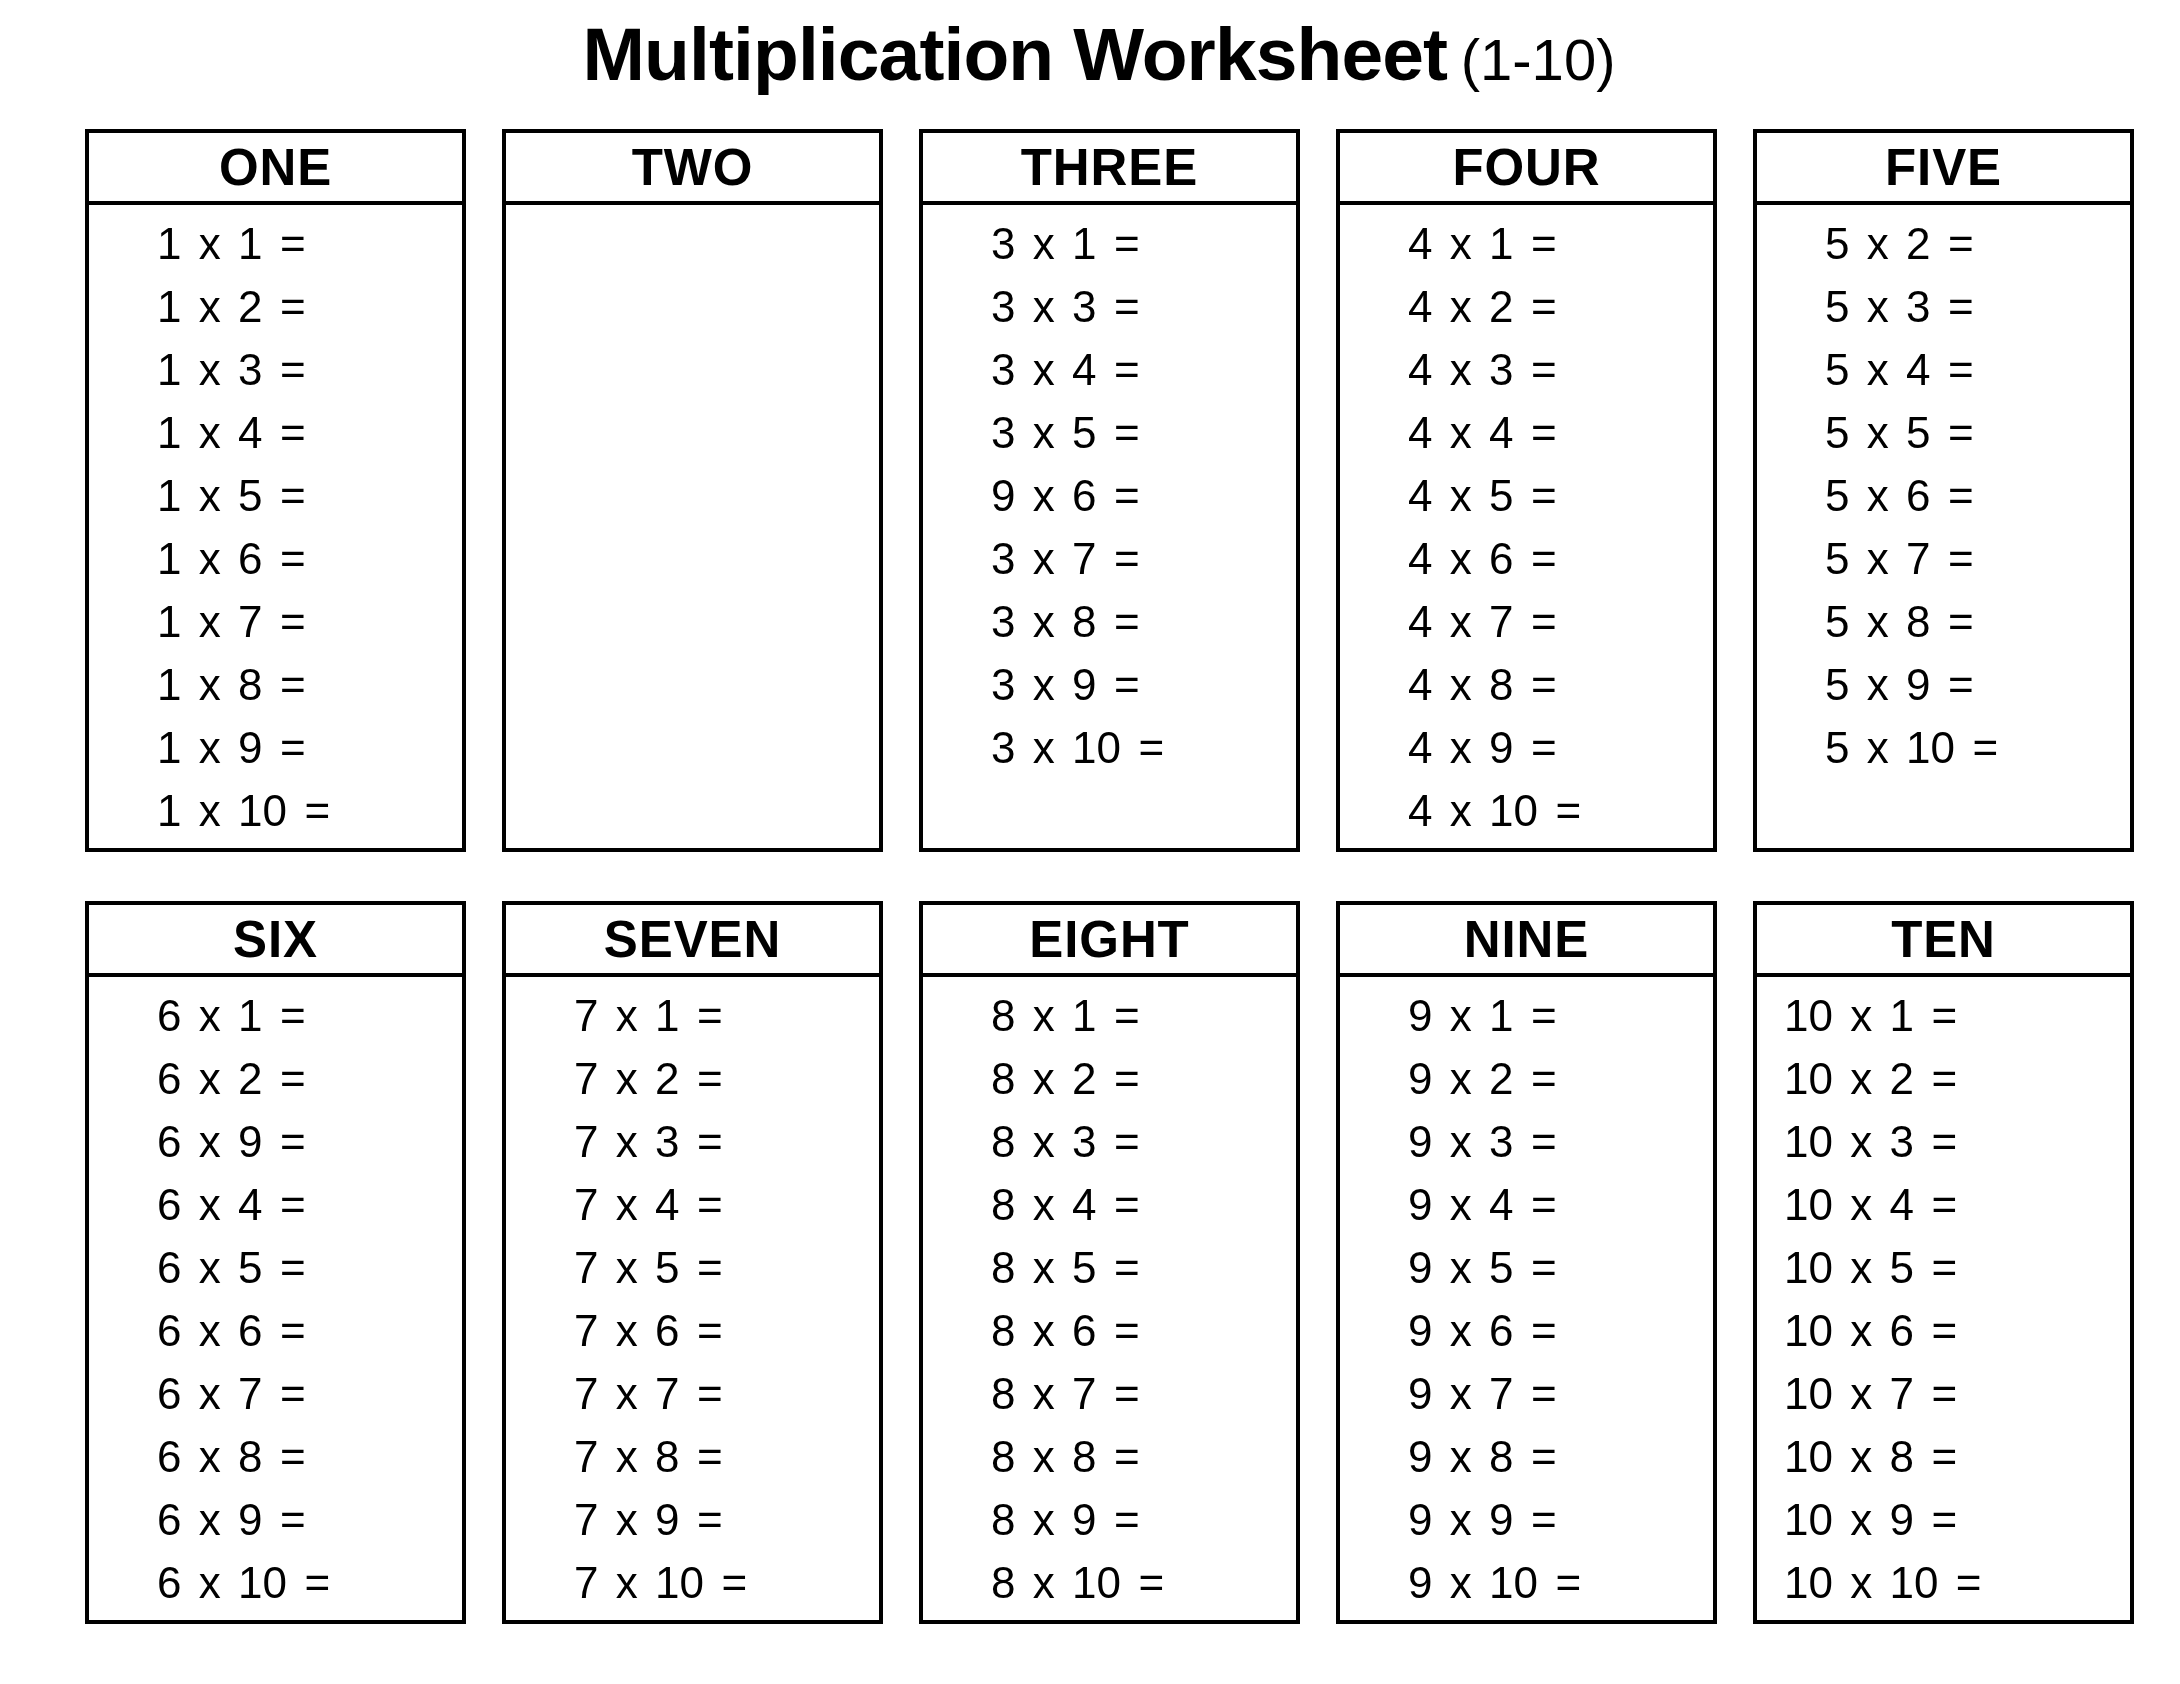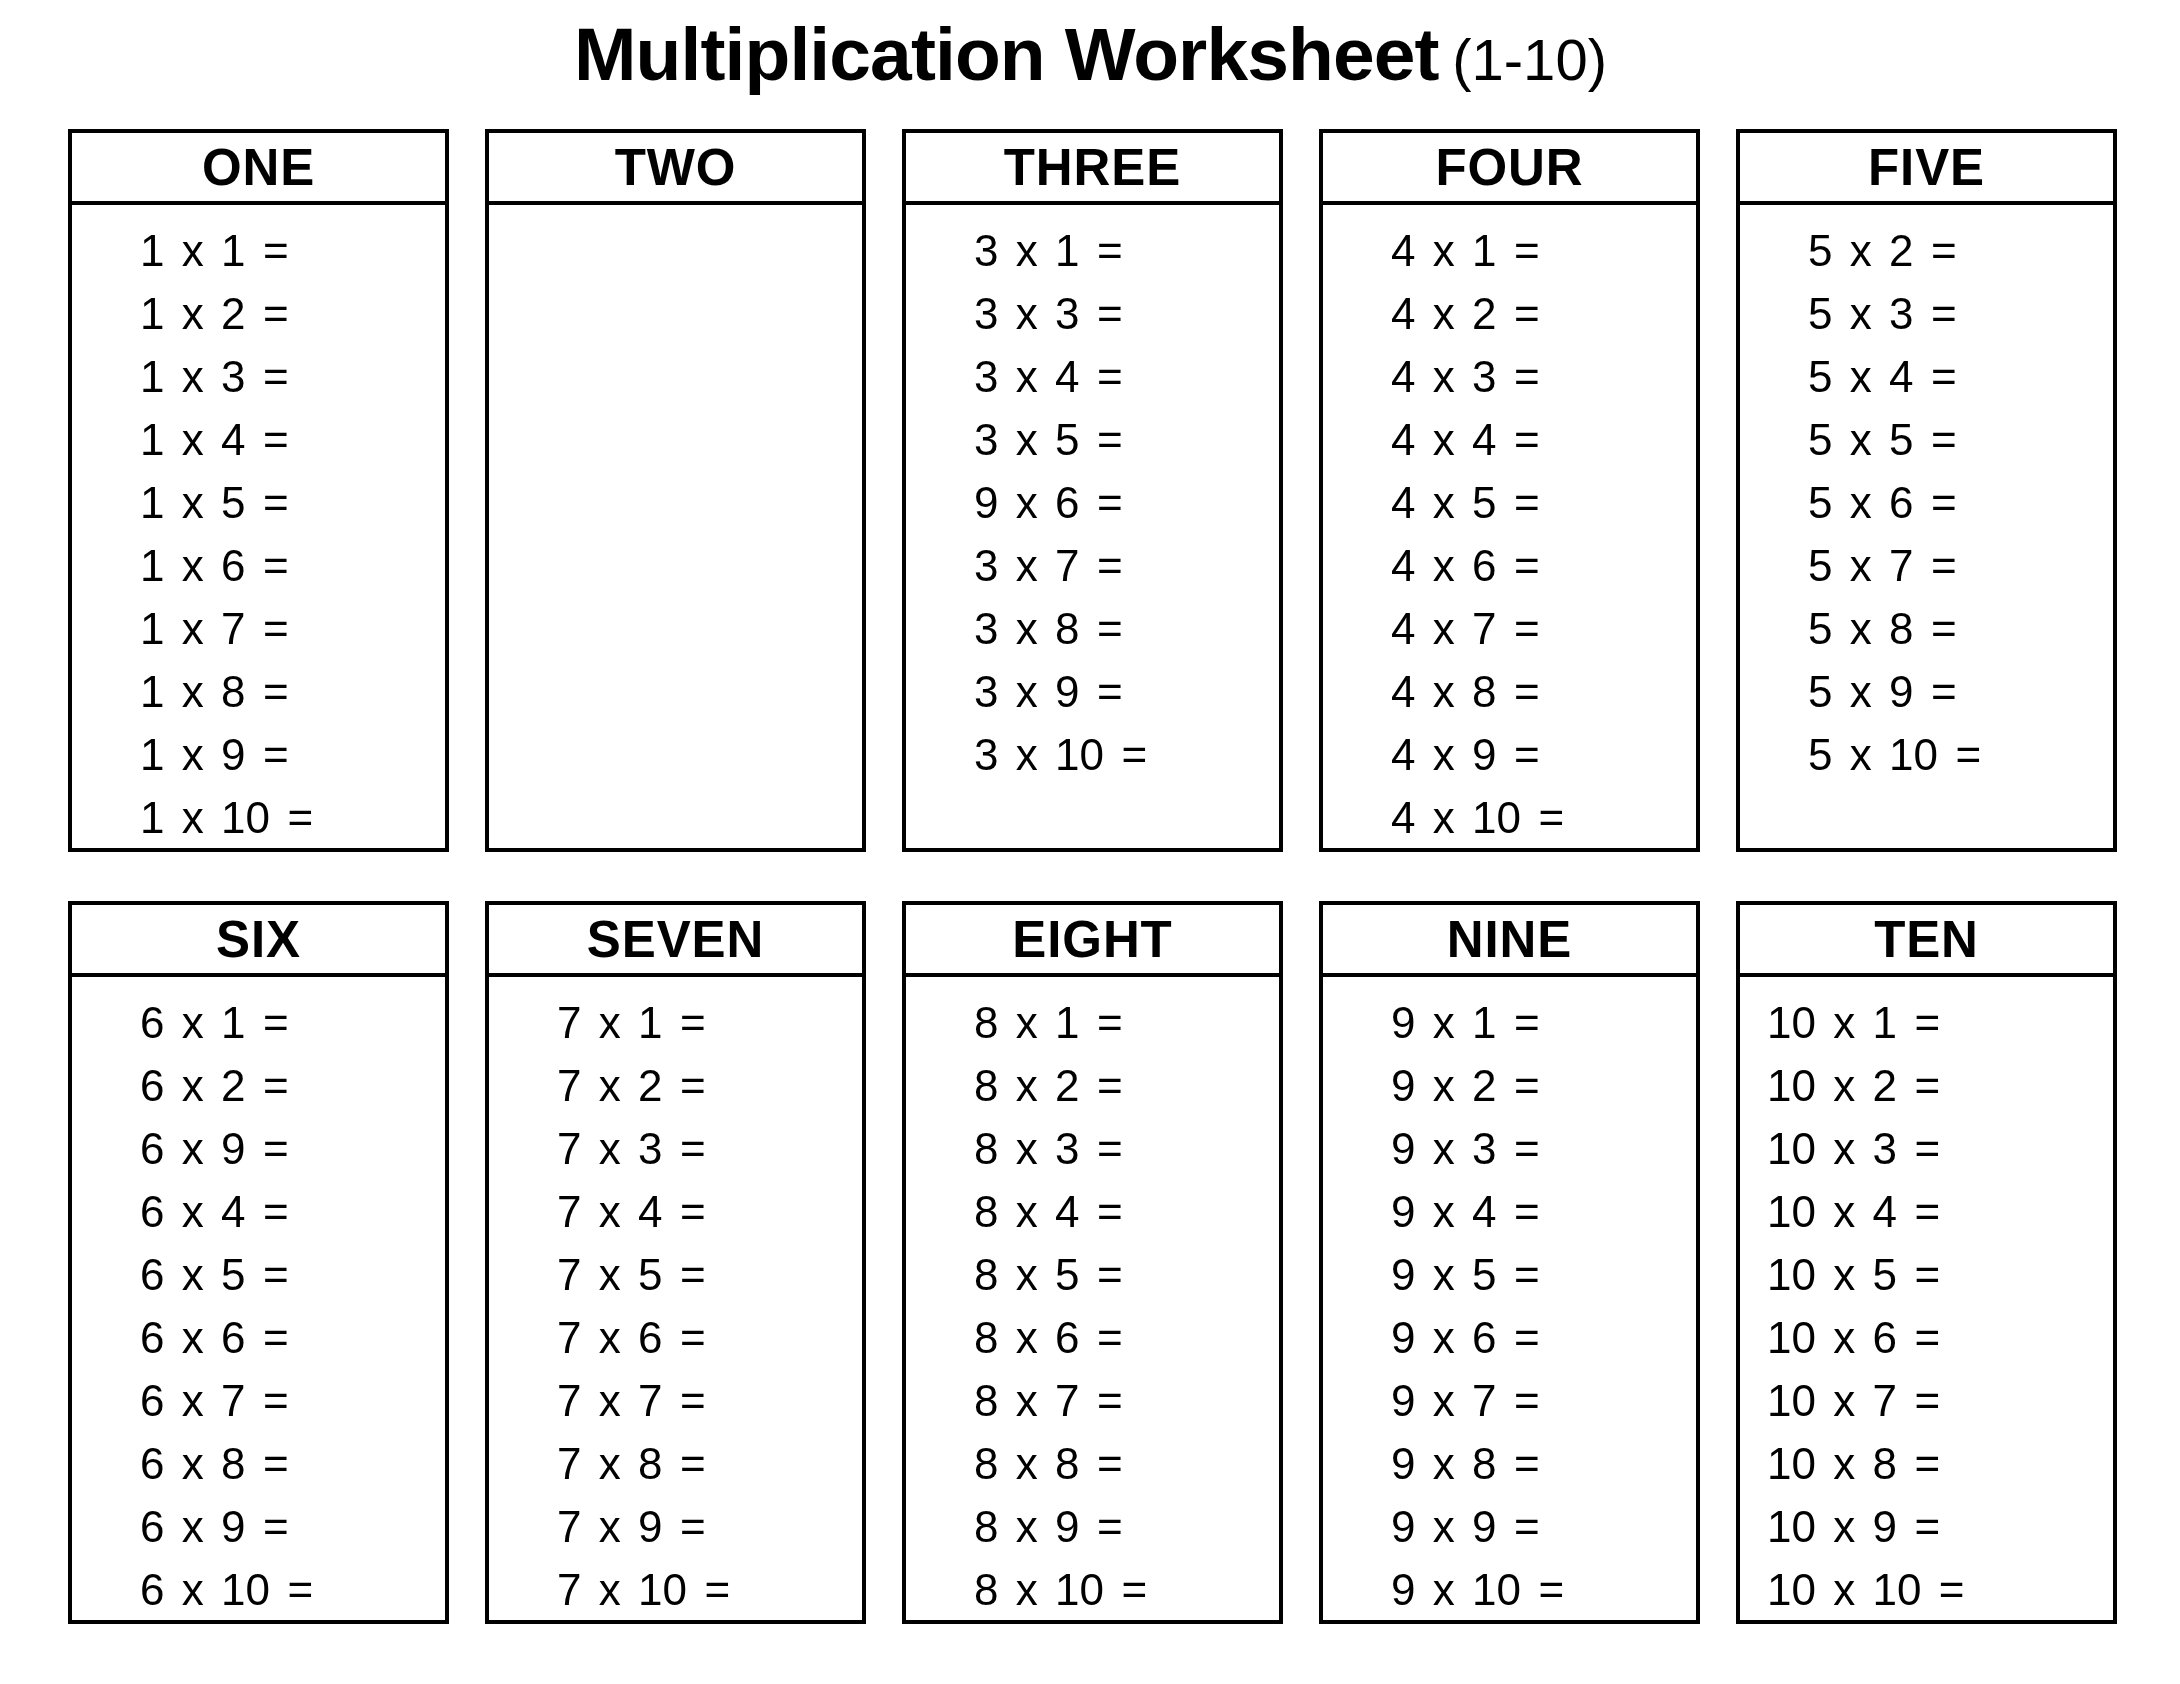--- a/index.html
+++ b/index.html
@@ -14,20 +14,21 @@
     color:var(--ink);
     width:2181px;
     height:1685px;
     position:relative;
     overflow:hidden;
   }
   .sheet{
     position:absolute;
     inset:0;
     background:var(--paper);
+    margin-left:17px;
   }
   .title{
     position:absolute;
     top:6.8px;
     left:0;
     width:100%;
     text-align:center;
     line-height:94px;
     white-space:nowrap;
   }
@@ -59,21 +60,21 @@
     height:72px;
     border-bottom:4.3px solid var(--ink);
     display:flex;
     align-items:center;
     justify-content:center;
     font-size:51px;
     font-weight:bold;
     letter-spacing:0.9px;
   }
   .table-body{
-    padding:14px 0 0 68px;
+    padding:7px 0 0 68px;
   }
   .table-body.tens{
     padding-left:27px;
   }
   .row{
     font-size:44px;
     line-height:63px;
     word-spacing:5.1px;
     white-space:nowrap;
   }

